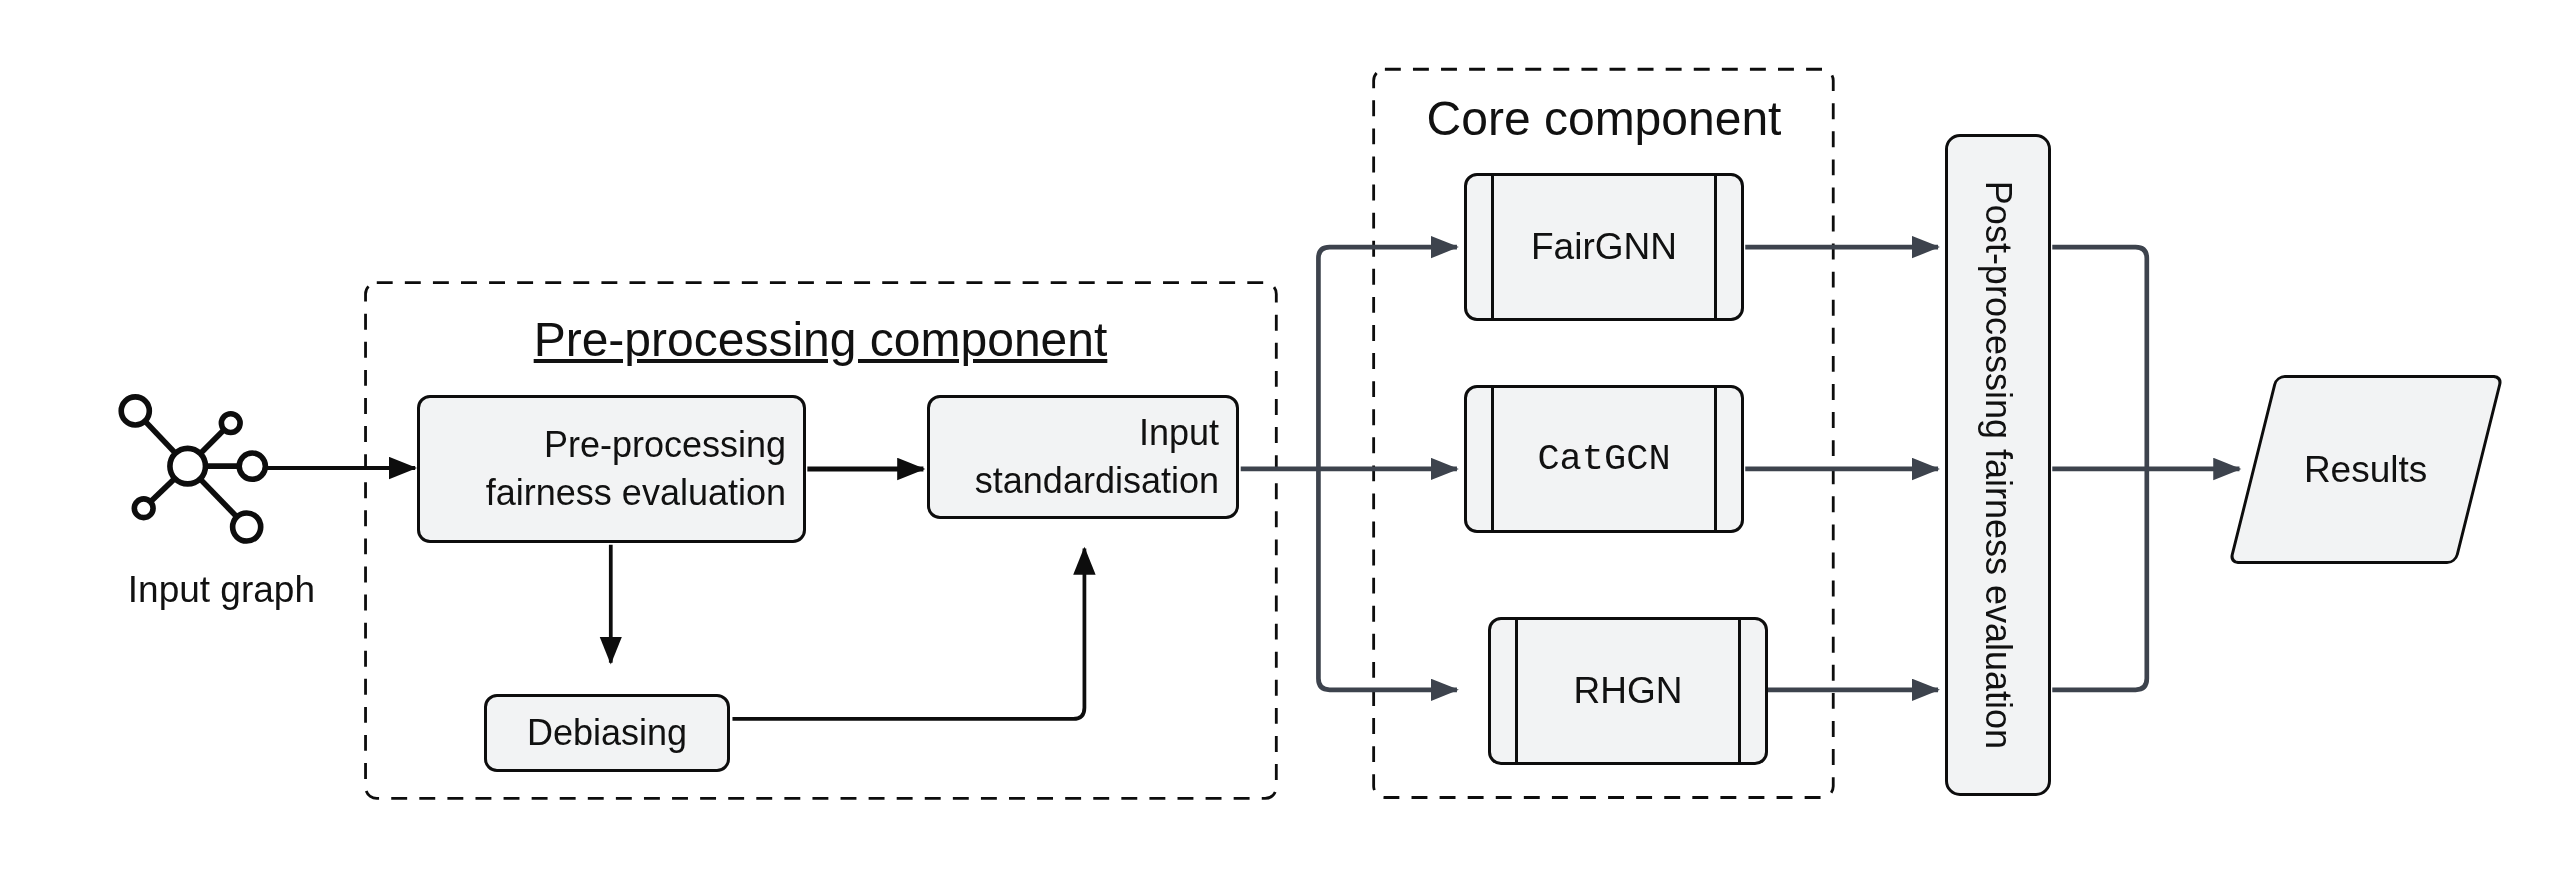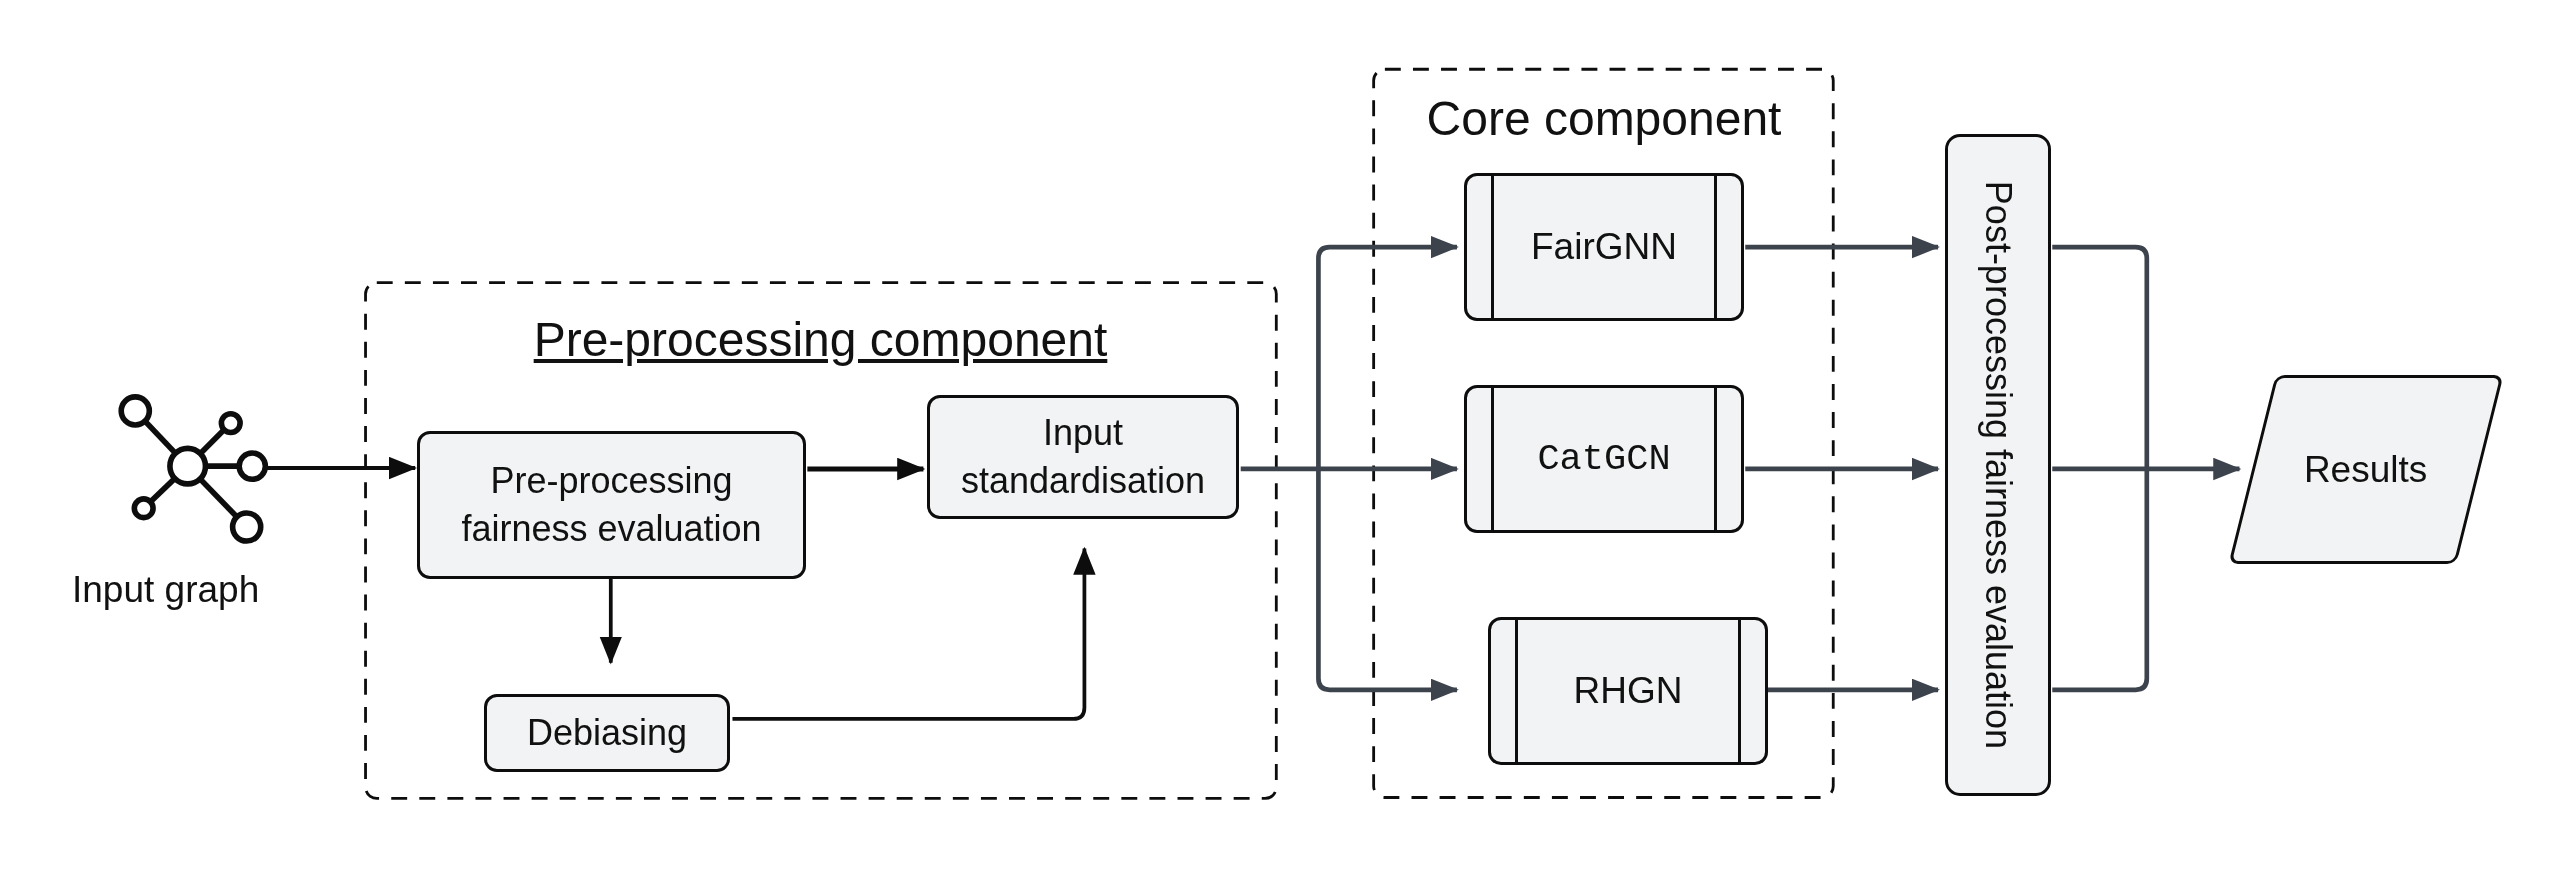--- a/index.html
+++ b/index.html
@@ -5,53 +5,53 @@
   html,body{margin:0;padding:0;background:#ffffff;}
   body{
     width:2576px;height:878px;position:relative;overflow:hidden;
     font-family:"Liberation Sans", sans-serif;color:#111;
   }
   #wire-layer{position:absolute;left:0;top:0;z-index:1;}
   .node{
     position:absolute;box-sizing:border-box;z-index:2;
     background:#f2f3f4;border:3.7px solid #0d0d0d;border-radius:13px;
     display:flex;align-items:center;justify-content:center;
-    text-align:center;font-size:36px;line-height:1.32;
+    text-align:right;font-size:36px;line-height:1.32;
   }
   .node .lbl{padding:0 17px;}
   .proc-stripe{
     position:absolute;top:0;bottom:0;width:2.8px;background:#0d0d0d;
   }
   .proc-stripe.left{left:24px;}
   .proc-stripe.right{right:24px;}
   .group-title{
     position:absolute;z-index:2;text-align:center;font-size:48px;line-height:1.2;
   }
   .caption{
-    position:absolute;z-index:2;text-align:left;font-size:37px;
+    position:absolute;z-index:2;text-align:right;font-size:37px;
   }
   .post-shape{
     position:absolute;z-index:2;box-sizing:border-box;
     left:1945px;top:134px;width:106px;height:662px;
     background:#f2f3f4;border:3.7px solid #0d0d0d;border-radius:15px;
   }
   .post-label{
     position:absolute;z-index:3;left:1667px;top:412px;width:662px;height:106px;
     display:flex;align-items:center;justify-content:center;
     font-size:36px;transform:rotate(90deg);
   }
   .results-shape{
     position:absolute;z-index:2;box-sizing:border-box;
     left:2252px;top:375px;width:228px;height:189px;
     background:#f2f3f4;border:3.7px solid #0d0d0d;border-radius:9.4px;
     transform:skewX(-14deg);
     display:flex;align-items:center;justify-content:center;
   }
   .results-shape .lbl{transform:skewX(14deg);font-size:37px;}
-  #box-fairness{left:417px;top:395px;width:389px;height:148px;margin-top:36px;}
+  #box-fairness{left:417px;top:395px;width:389px;height:148px;}
   #box-standardisation{left:927px;top:395px;width:312px;height:124px;}
   #box-debiasing{left:484px;top:694px;width:246px;height:78px;}
   .model-box{left:1464px;width:280px;height:148px;font-size:37px;}
   #box-fairgnn{top:173px;}
   #box-catgcn{top:385px;font-family:Liberation Mono, monospace;}
   #box-rhgn{top:617px;margin-left:24px;}
   #title-pre{left:365px;top:311px;width:911px;text-decoration:underline;}
   #title-core{left:1374px;top:90px;width:460px;}
   #input-graph-label{left:72px;top:569px;width:243px;}
 </style>

